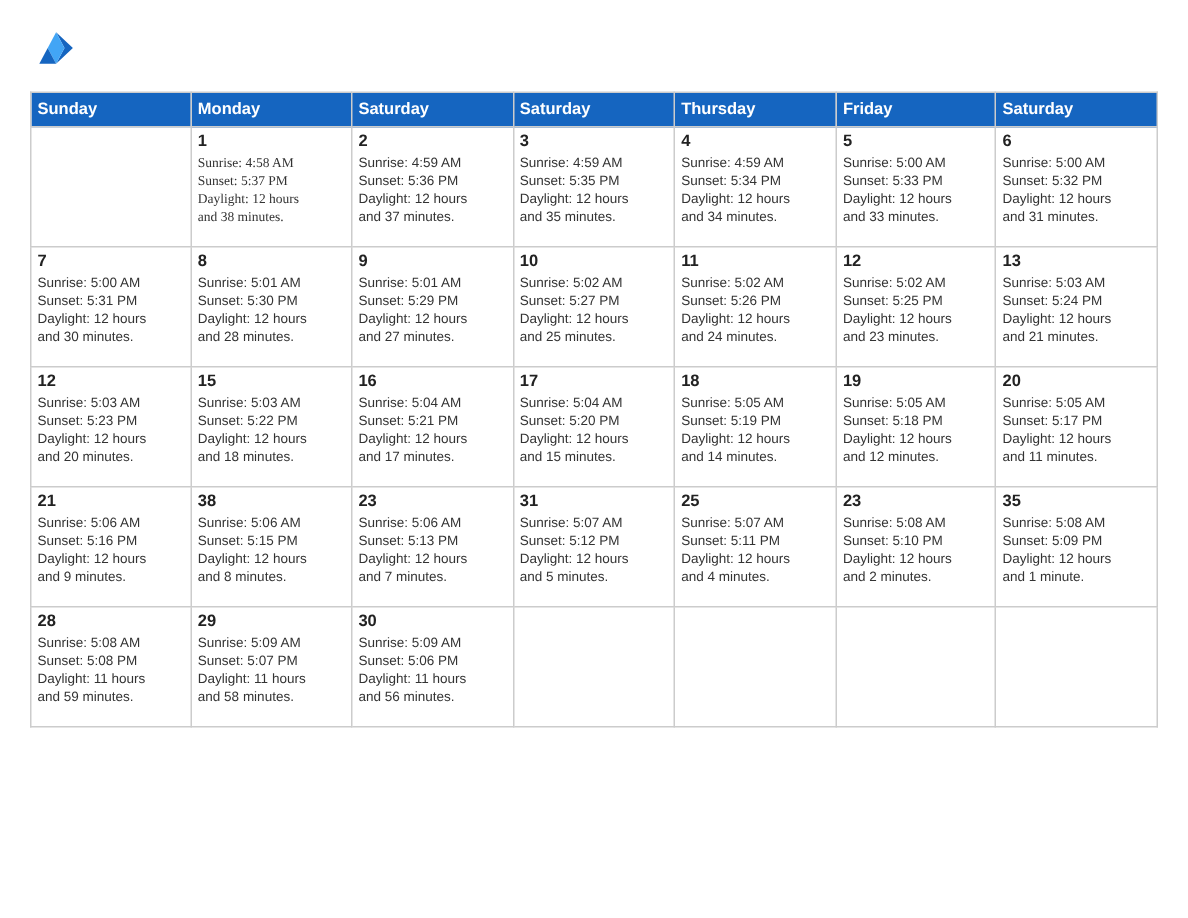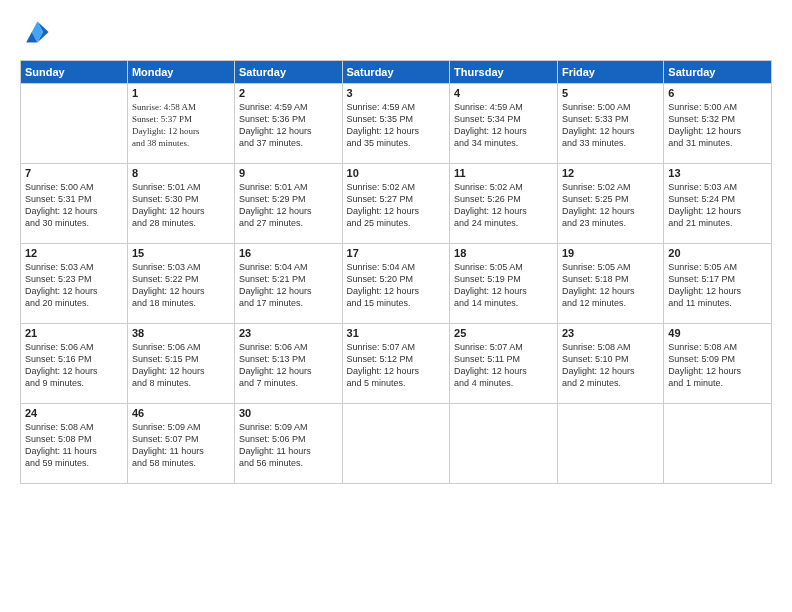--- a/index.html
+++ b/index.html
@@ -300,37 +300,37 @@
 and 4 minutes.</div>
           </td>
           <td>
             <span class="day-num">23</span>
             <div class="day-info" style="white-space: pre-line;">Sunrise: 5:08 AM
 Sunset: 5:10 PM
 Daylight: 12 hours
 and 2 minutes.</div>
           </td>
           <td>
-            <span class="day-num">49</span>
+            <span class="day-num">35</span>
             <div class="day-info" style="white-space: pre-line;">Sunrise: 5:08 AM
 Sunset: 5:09 PM
 Daylight: 12 hours
 and 1 minute.</div>
           </td>
         </tr>
         <tr>
           <td>
-            <span class="day-num">24</span>
+            <span class="day-num">28</span>
             <div class="day-info" style="white-space: pre-line;">Sunrise: 5:08 AM
 Sunset: 5:08 PM
 Daylight: 11 hours
 and 59 minutes.</div>
           </td>
           <td>
-            <span class="day-num">46</span>
+            <span class="day-num">29</span>
             <div class="day-info" style="white-space: pre-line;">Sunrise: 5:09 AM
 Sunset: 5:07 PM
 Daylight: 11 hours
 and 58 minutes.</div>
           </td>
           <td>
             <span class="day-num">30</span>
             <div class="day-info" style="white-space: pre-line;">Sunrise: 5:09 AM
 Sunset: 5:06 PM
 Daylight: 11 hours

